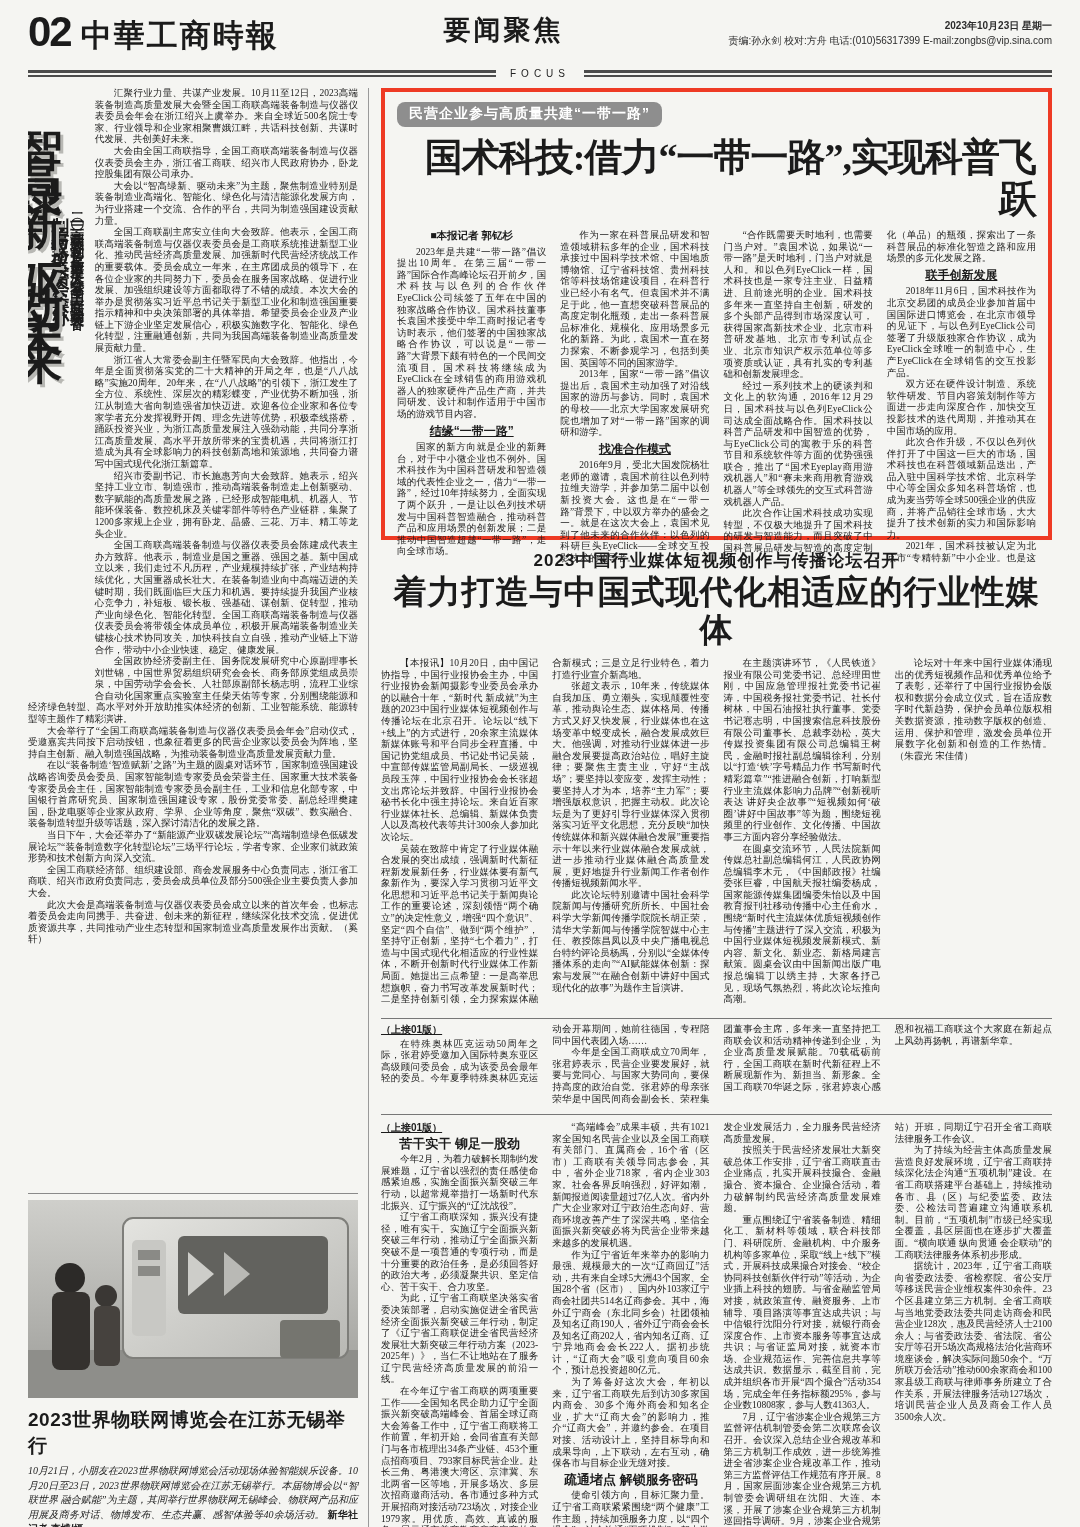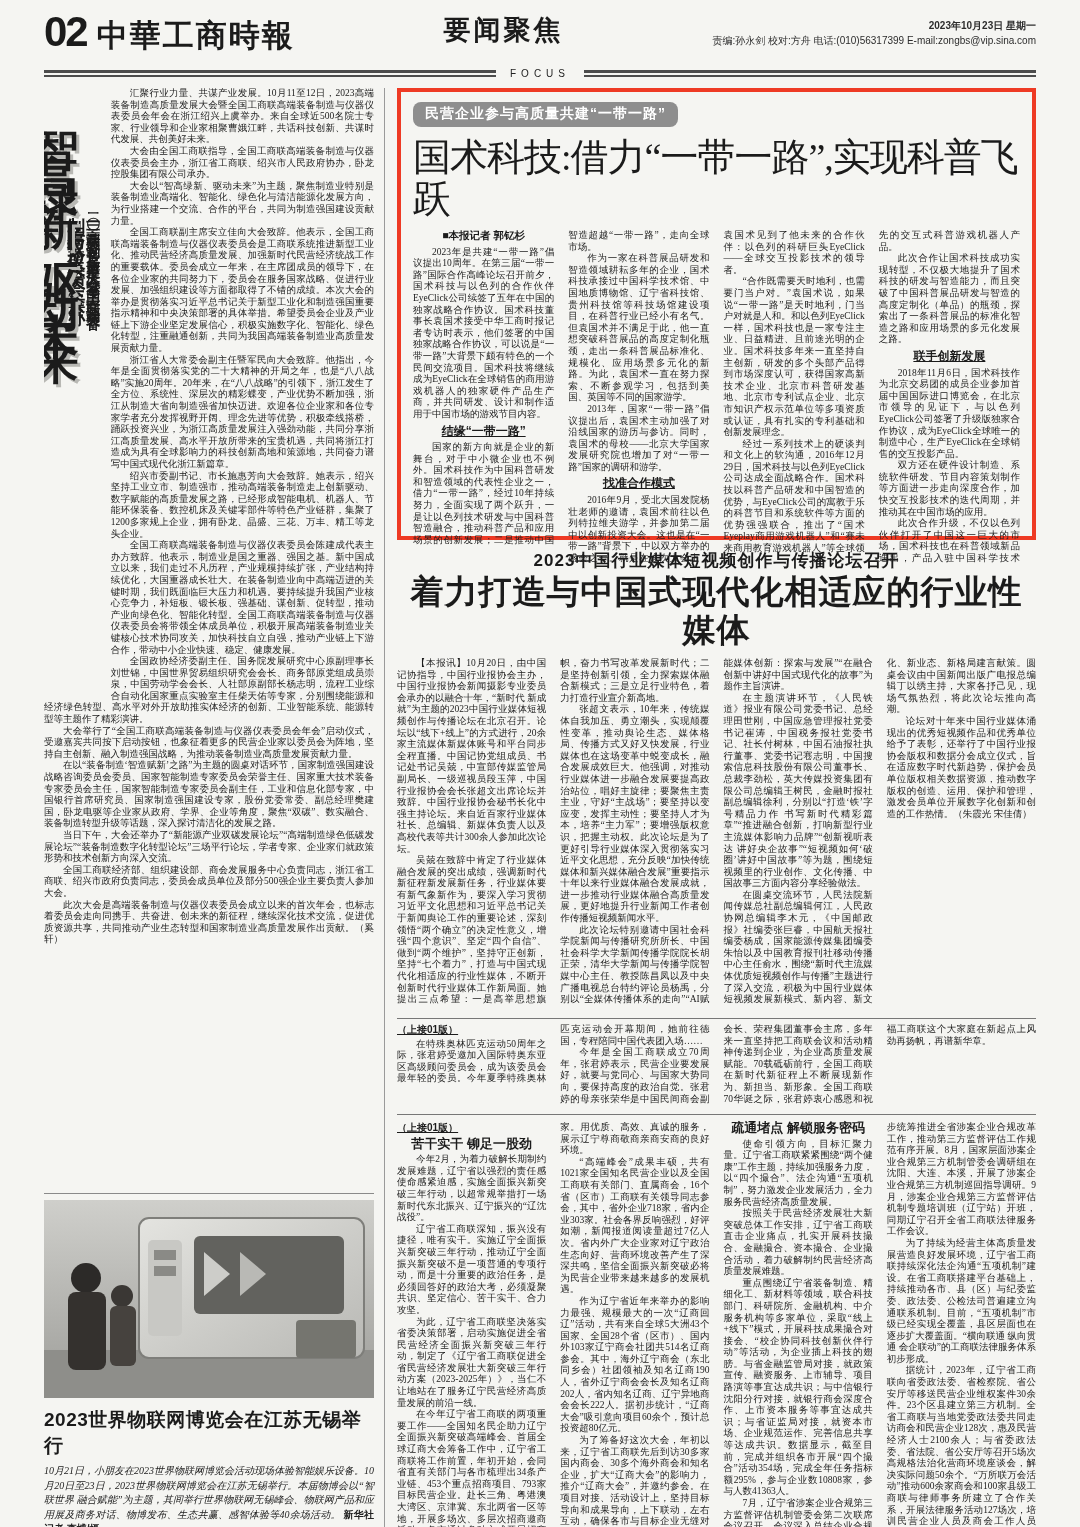--- a/index.html
+++ b/index.html
@@ -1,17 +1,17 @@
 <!DOCTYPE html>
 <html><head>
 <meta charset="utf-8">
 <style>
   html,body{margin:0;padding:0;}
   body{width:1080px;height:1527px;background:#f5f5f2;font-family:"Liberation Serif",serif;color:#1b1b1b;overflow:hidden;}
-  .page{box-sizing:border-box;width:1080px;height:1527px;padding:10px 44px 8px;position:relative;}
+  .page{box-sizing:border-box;width:1080px;height:1527px;padding:10px 28px 8px;position:relative;}
 
   
   .hdr{display:flex;justify-content:space-between;align-items:flex-start;height:54px;}
   .hdr-left{display:flex;align-items:baseline;gap:10px;}
   .pagenum{font-family:"Liberation Sans",sans-serif;font-weight:900;font-size:42px;line-height:44px;letter-spacing:-2px;}
   .masthead{font-weight:900;font-size:31px;letter-spacing:2px;font-family:"Liberation Serif",serif;}
   .hdr-center{text-align:center;margin-top:6px;}
   .section-title{font-family:"Liberation Sans",sans-serif;font-weight:900;font-size:27px;letter-spacing:3px;line-height:28px;}
   .hdr-right{text-align:right;font-family:"Liberation Sans",sans-serif;font-size:10px;line-height:15px;color:#2c2c2c;margin-top:8px;}
   .dateline{font-weight:700;}
@@ -33,21 +33,21 @@
   .vh-main{font-size:46px;font-weight:900;letter-spacing:25px;text-shadow:3px 3px 0 #b8b8b4;margin-left:6px;}
   .photo-rule{border-top:1px solid #8a8a8a;margin:7px 0 6px;}
   .photo-frame{width:330px;height:198px;background:#bdbdba;overflow:hidden;}
   .photo-head{font-family:"Liberation Sans",sans-serif;font-weight:700;font-size:19px;margin:9px 0 5px;letter-spacing:0.5px;}
   .photo-cap{font-size:10px;line-height:14.5px;text-align:justify;font-style:italic;color:#222;border-bottom:1px solid #8a8a8a;padding-bottom:10px;}
   .photo-credit{font-style:normal;font-weight:700;font-family:"Liberation Sans",sans-serif;}
 
   
   .lead-box{border:4px solid #ee3a24;padding:10px 12px 8px;height:452px;box-sizing:border-box;}
   .lead-kicker{display:inline-block;background:#8e8e8e;color:#fff;font-family:"Liberation Sans",sans-serif;font-weight:700;font-size:14px;padding:3px 12px 4px;letter-spacing:1px;border-radius:8px;}
-  .lead-headline{font-size:38px;font-weight:400;text-align:left;margin:9px 0 10px;line-height:42px;letter-spacing:-1px;}
+  .lead-headline{font-size:38px;font-weight:700;text-align:right;margin:9px 0 10px;line-height:42px;letter-spacing:-1px;}
   .lead-body{height:336px;overflow:hidden;column-count:4;column-gap:14px;column-fill:auto;font-size:9.5px;line-height:11.6px;text-align:justify;}
   .lead-body p{margin:0;text-indent:2em;}
   .lead-byline{text-align:center;font-weight:700;font-size:10.5px;text-indent:0 !important;margin:0 0 5px !important;font-family:"Liberation Sans",sans-serif;}
   .colsub{font-size:12px;font-weight:700;text-align:center;margin:5px 0 5px;font-family:"Liberation Sans",sans-serif;text-decoration:underline;}
 
   
   .forum-kicker{text-align:center;font-family:"Liberation Sans",sans-serif;font-weight:700;font-size:17px;margin:9px 0 1px;letter-spacing:1px;}
   .forum-headline{text-align:center;font-weight:900;font-size:33px;margin:1px 0 9px;letter-spacing:1px;line-height:38px;}
   .forum-body{height:352px;overflow:hidden;column-count:4;column-gap:14px;column-fill:auto;font-size:9.5px;line-height:11.6px;text-align:justify;}
   .forum-body p{margin:0;text-indent:2em;}

